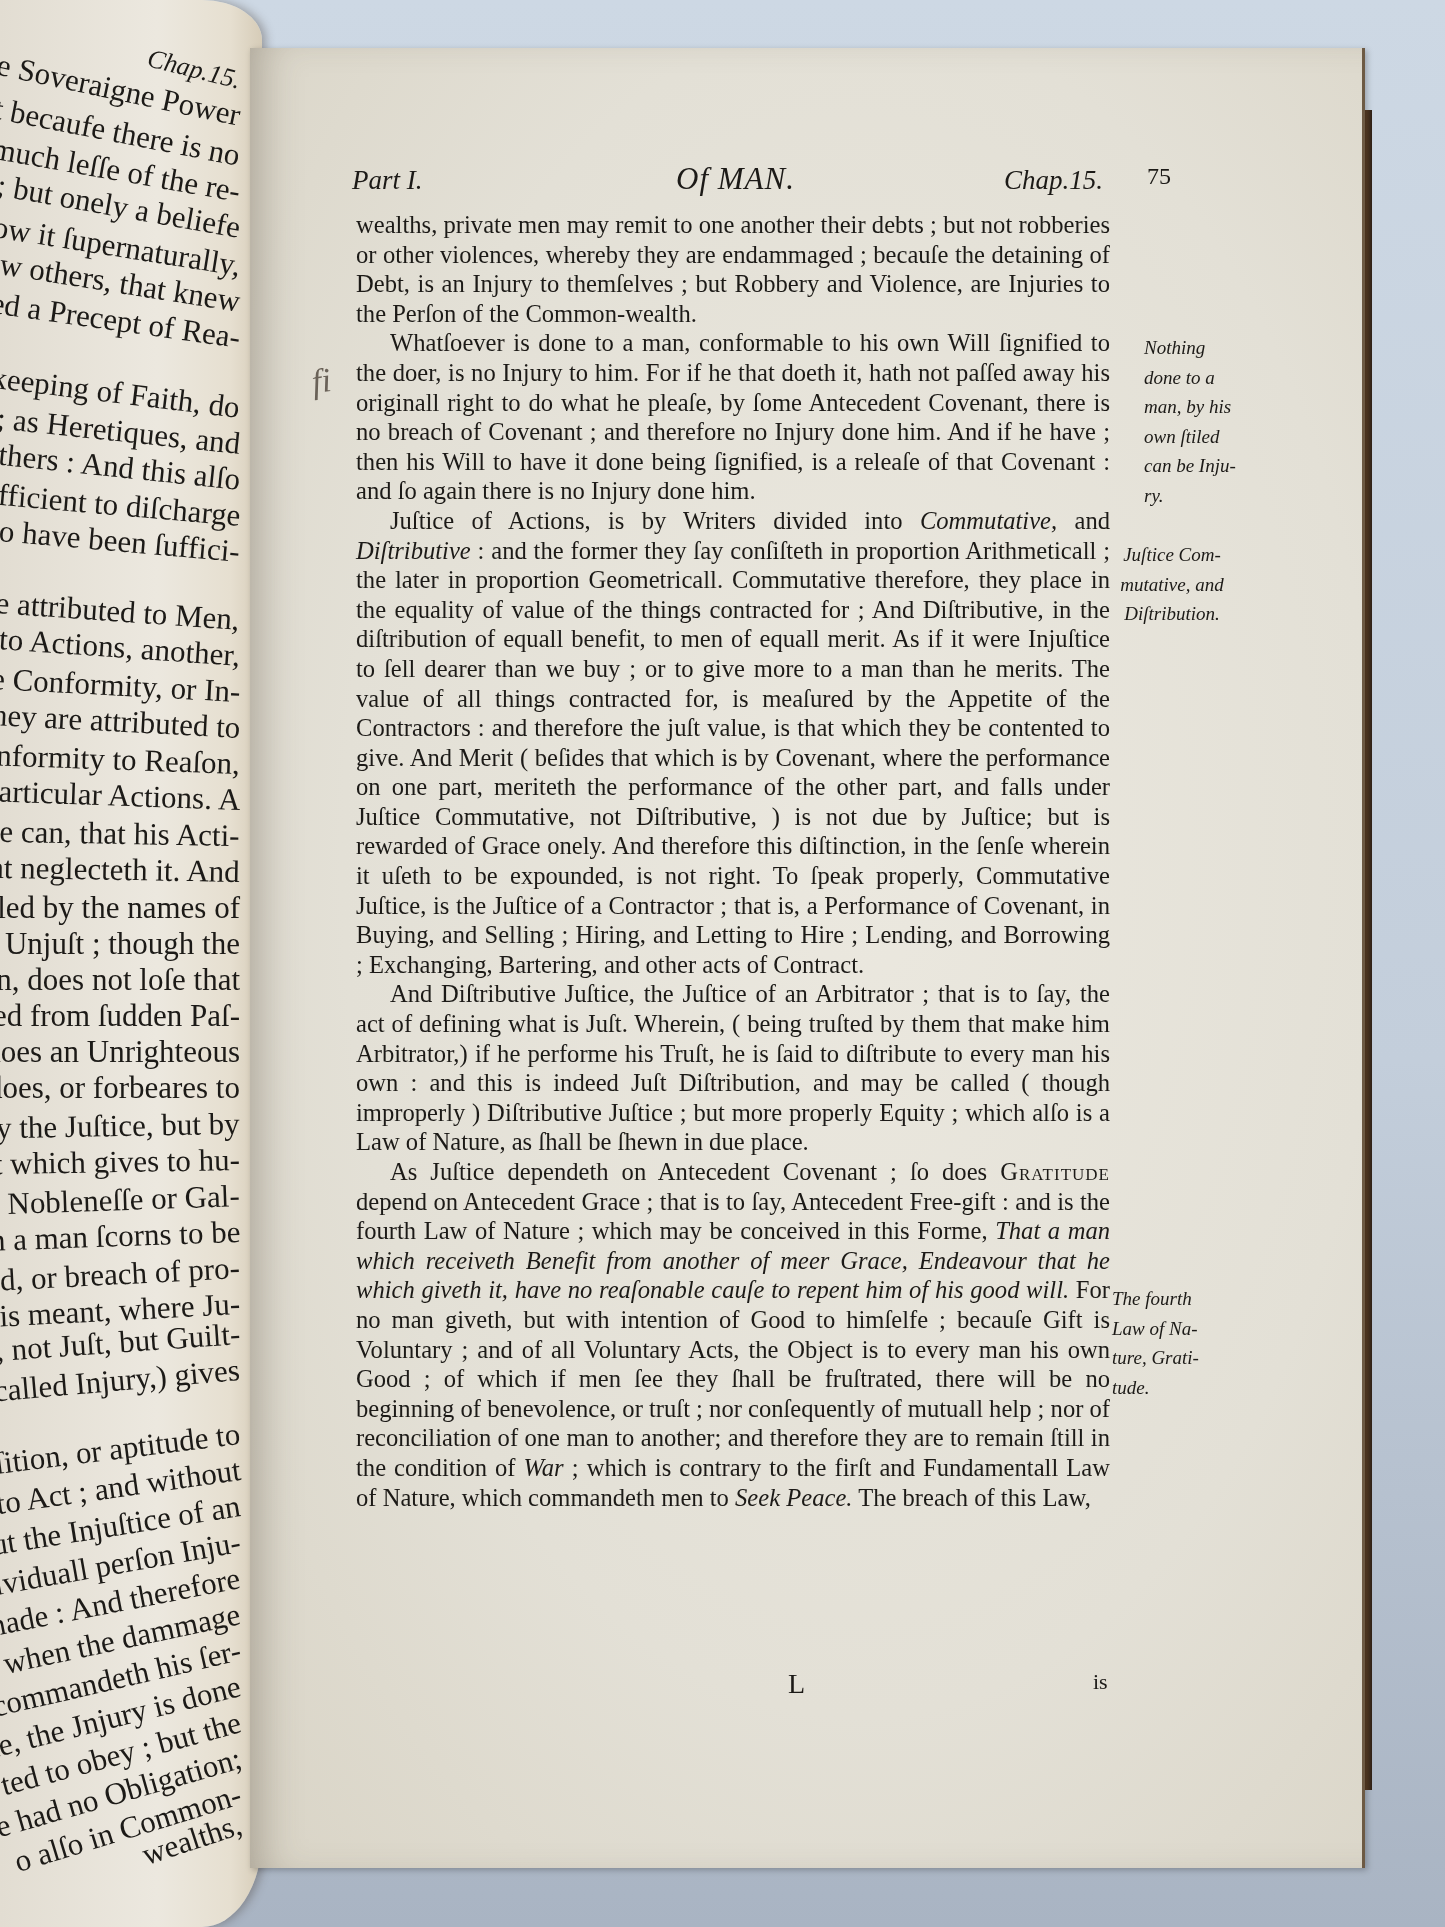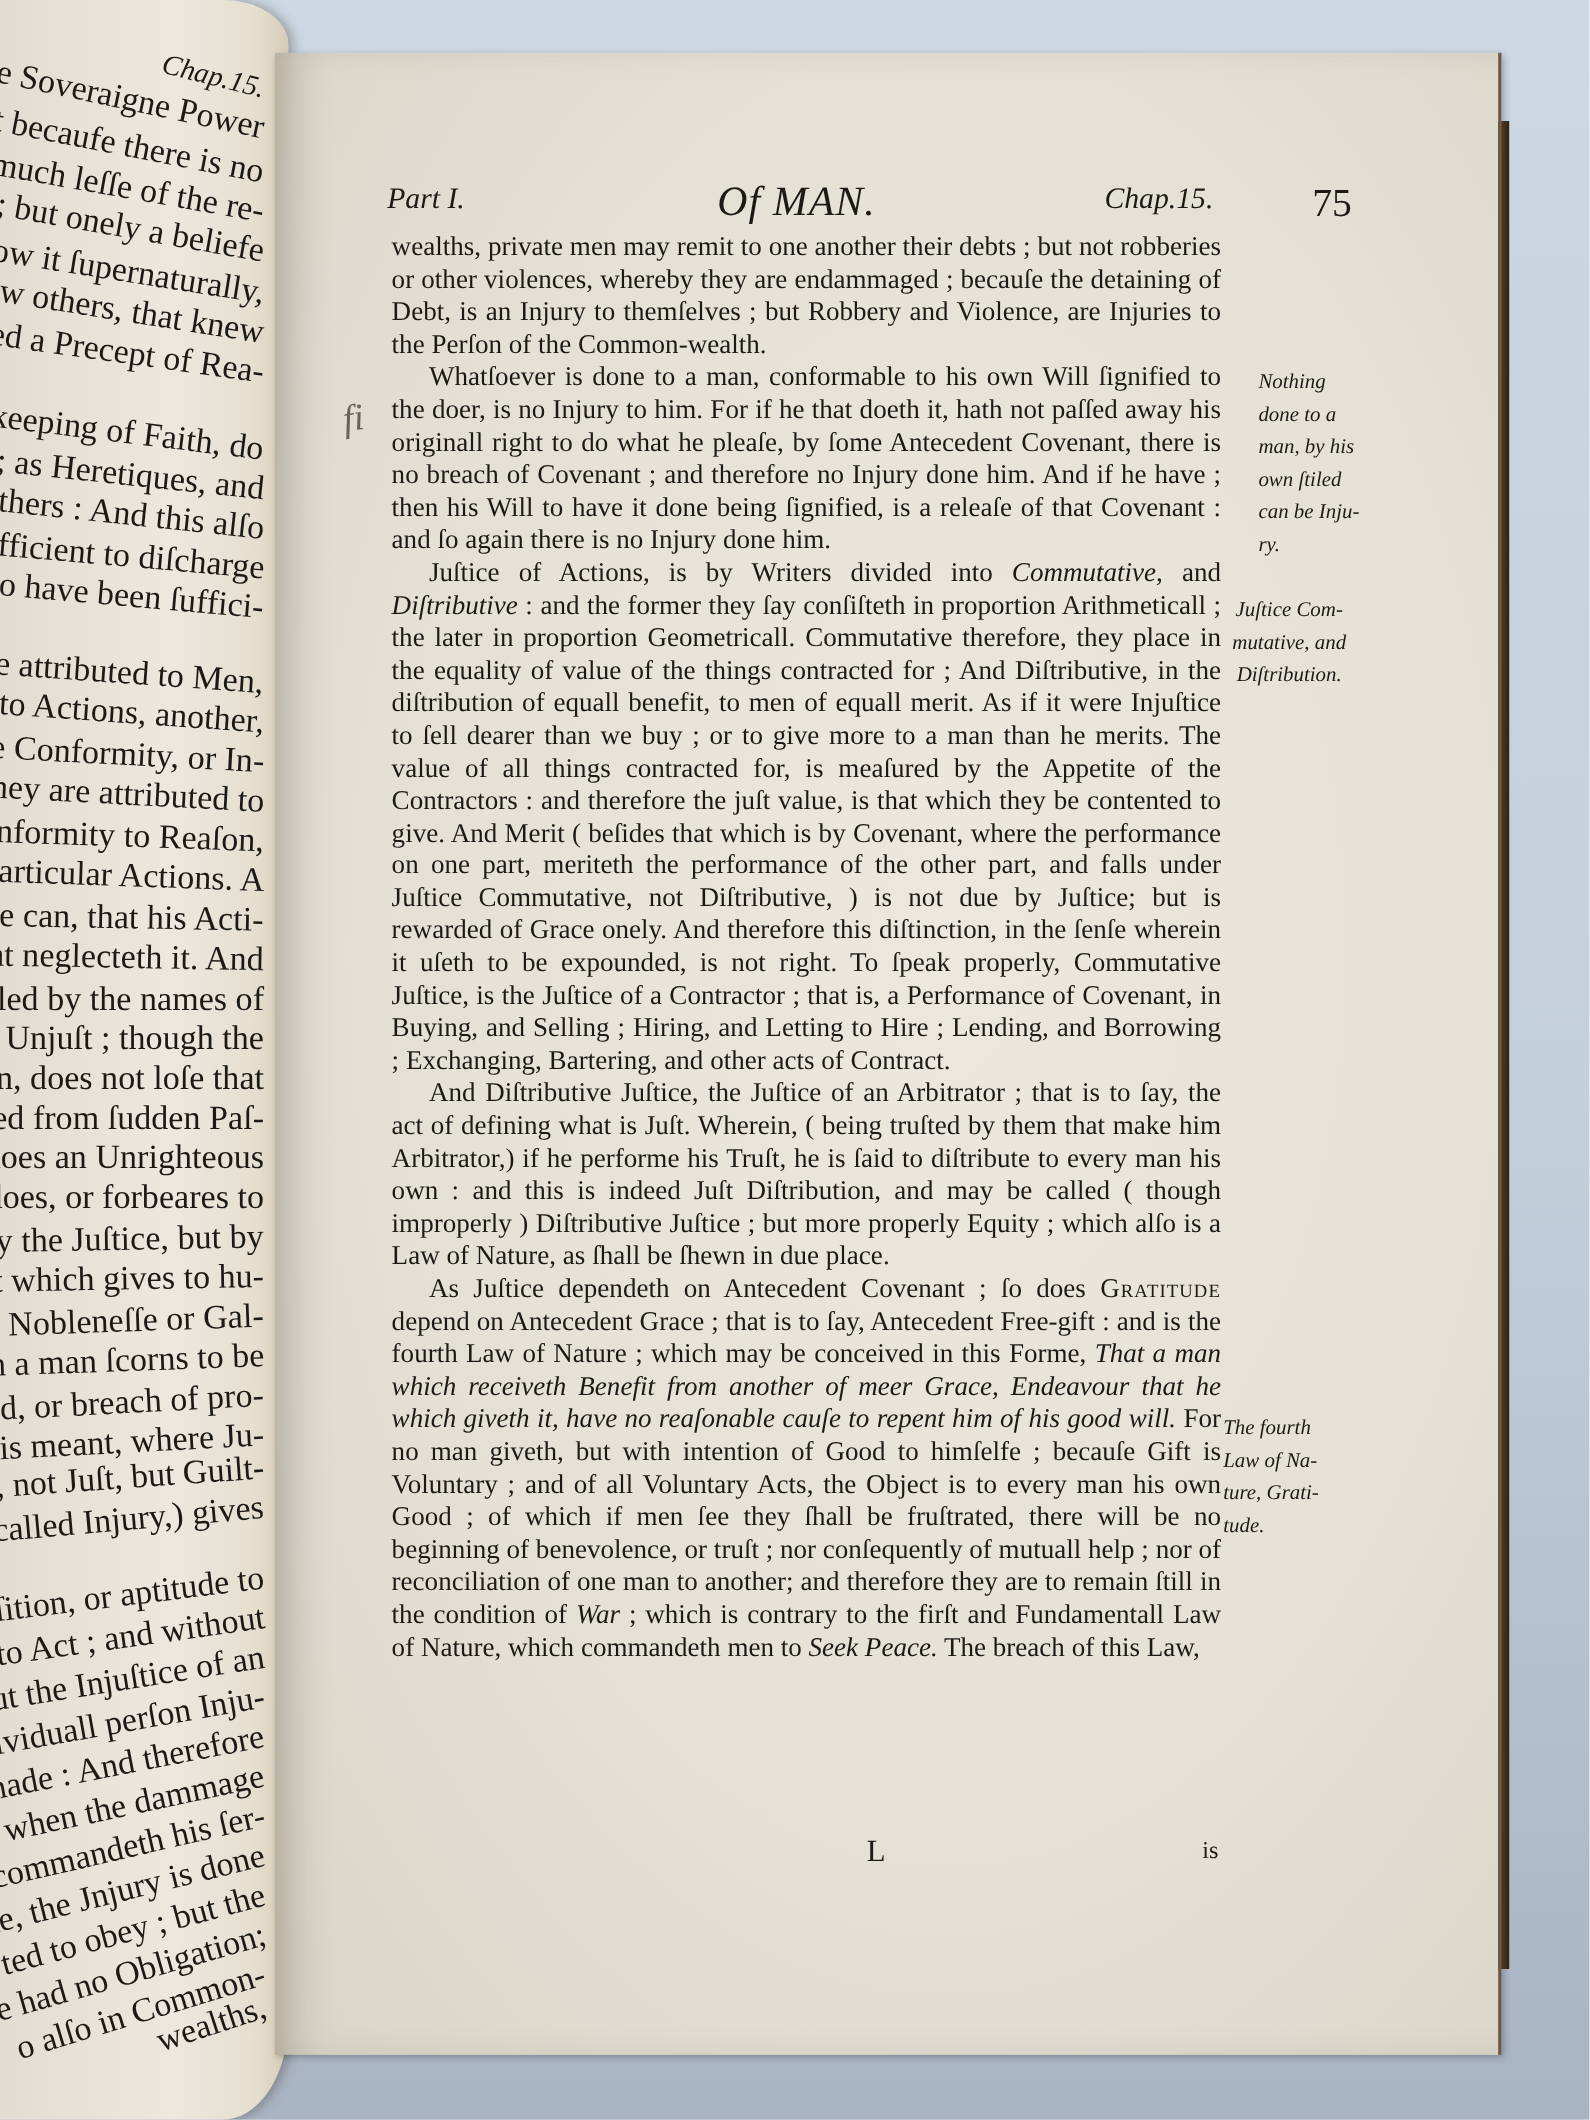--- a/index.html
+++ b/index.html
@@ -30,23 +30,23 @@
     overflow:hidden;
   }
   .left-line {
     position:absolute; right:22px; white-space:nowrap;
     font-size:31px; line-height:1; transform-origin: right center;
   }
   .left-line.italic, .italic { font-style:italic; }
   
   .running-head { position:absolute; top:165px; left:352px; width:820px; height:40px; font-style:italic; font-size:27px;text-align:right; }
   .rh-part { position:absolute; left:0; top:0; }
-  .rh-title { position:absolute; left:300px; top:-4px; font-size:38px; letter-spacing:1px; }
+  .rh-title { position:absolute; left:324px; top:-4px; font-size:31px; letter-spacing:1px; }
   .rh-chap { position:absolute; left:652px; top:0; }
-  .rh-page { position:absolute; left:841px; top:-2px; font-style:normal; font-size:36px; }
+  .rh-page { position:absolute; left:795px; top:-2px; font-style:normal; font-size:24px; }
   
   .body-text {
     position:absolute; left:356px; top:210px; width:754px;
     font-size:24.6px; line-height:29.6px; text-align:justify;
   }
   .para { margin:0; text-indent:34px; }
   .para.first { text-indent:0; }
   .sc { font-variant:small-caps; letter-spacing:1px; }
   .margin-note {
     position:absolute; left:1112px; width:120px;

